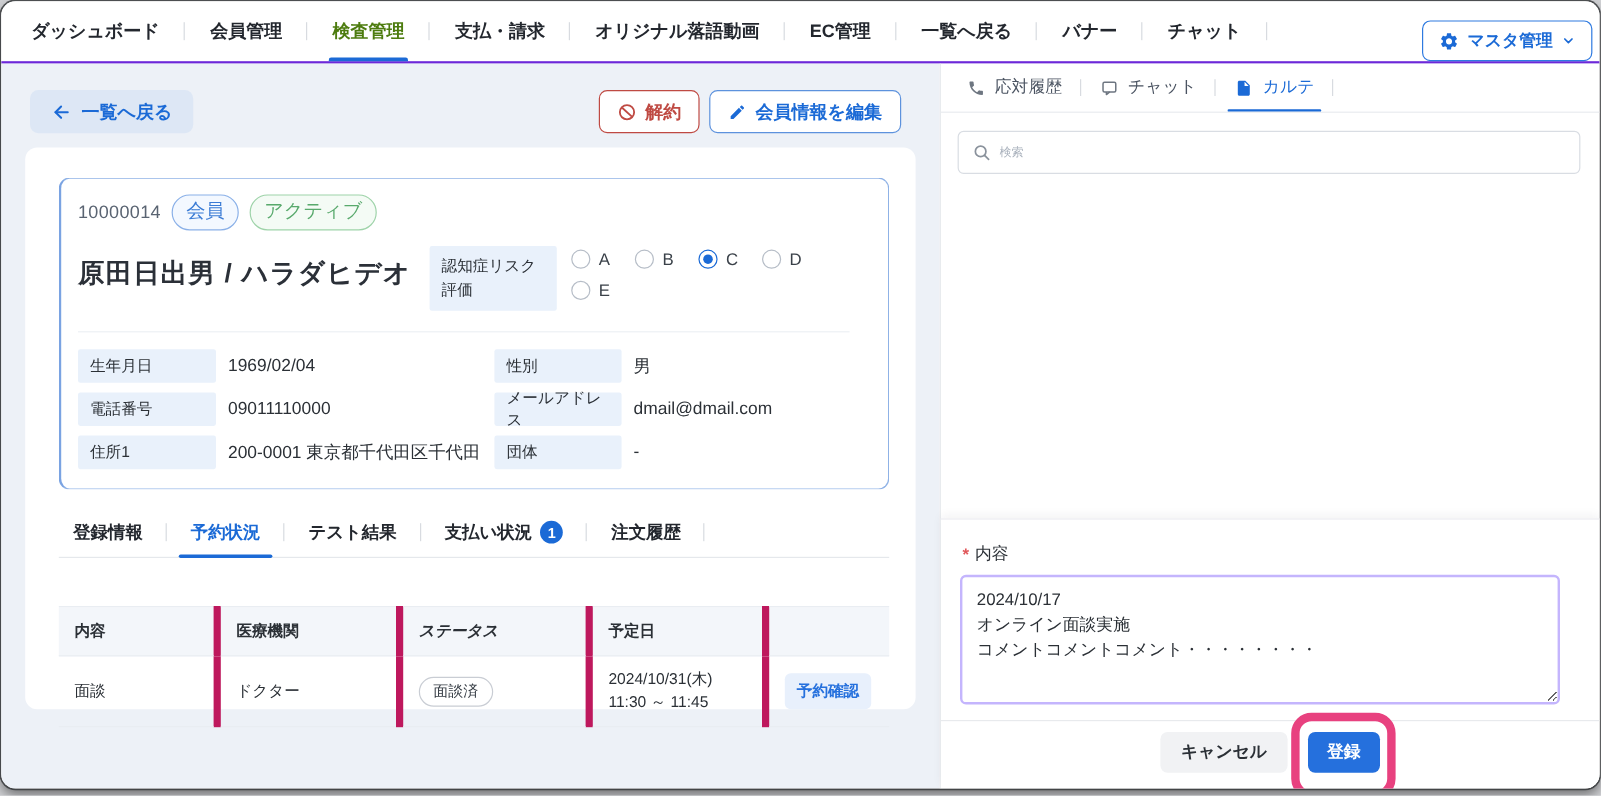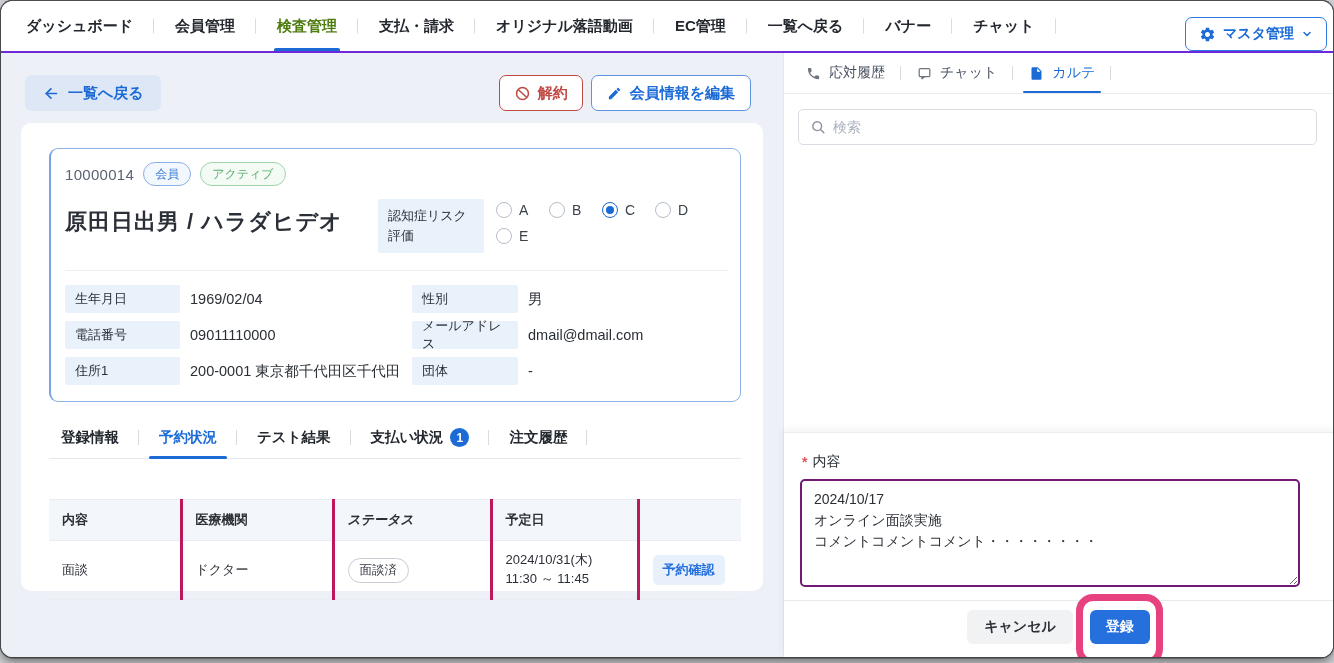--- a/index.html
+++ b/index.html
@@ -66,26 +66,26 @@
 
   
   .content-card {
     margin: 12px 20px 0 20px; height: 468px; background: #fff; border-radius: 10px;
     padding: 25px 24px 0 28px;
   }
 
   
   .member-card {
     border: 1px solid #8fb2e6; border-left: 2.5px solid #7aa3e2; border-radius: 9px;
-    padding: 13px 12px 16px 14px; width: 692px;
+    padding: 13px 32px 16px 14px; width: 692px;
   }
   .member-id-row { display: flex; align-items: center; gap: 9px; }
   .member-id { font-size: 15px; color: #5a6472; letter-spacing: .3px; }
   .pill {
-    font-size: 12px; padding: 2px 11px; border-radius: 999px; line-height: 1.5; font-weight: 400;
+    font-size: 16px; padding: 2px 11px; border-radius: 999px; line-height: 1.5; font-weight: 400;
   }
   .pill-member { color: #3a7bd5; border: 1px solid #8ab0e8; background: #f3f8ff; }
   .pill-active { color: #58a96c; border: 1px solid #9ed3a9; background: #f4fbf5; }
 
   .member-name-row { display: flex; margin-top: 13px; align-items: flex-start; }
   .member-name { font-size: 22px; font-weight: 700; color: #2b3038; margin: 8px 0 0 0; flex: 1; letter-spacing: 1px; }
   .risk-label {
     width: 106px; background: #e9f1fb; padding: 7px 10px; font-size: 13px; line-height: 1.55;
     color: #2b3036; border-radius: 2px;
   }
@@ -130,21 +130,21 @@
     font-size: 12px; font-weight: 700; display: inline-flex; align-items: center; justify-content: center;
   }
 
   
   .res-table { width: 692px; margin-top: 40px; border-collapse: collapse; table-layout: fixed; }
   .res-table th {
     background: #f3f6fa; text-align: left; font-weight: 600; font-size: 13px; color: #2b3036;
     padding: 11px 13px; border-top: 1px solid #e9edf2; border-bottom: 1px solid #e9edf2;
   }
   .res-table td { padding: 10px 13px; font-size: 13px; color: #2b3036; border-bottom: 1px solid #e9edf2; }
-  .res-table th + th, .res-table td + td { border-left: 3px solid #be185d; }
+  .res-table th + th, .res-table td + td { border-left: 6px solid #be185d; }
   .col-content { width: 132px; } .col-inst { width: 152px; } .col-status { width: 158px; font-style: italic; }
   .col-date { width: 147px; } .col-action { width: 103px; }
   .status-pill {
     display: inline-block; border: 1px solid #c9cdd4; border-radius: 999px; padding: 3px 11px;
     font-size: 12.5px; color: #333a42; background: #fff;
   }
   .action-link {
     display: inline-block; background: #e8f0fc; color: #2570dd; font-size: 13px; font-weight: 700;
     padding: 6px 10px; border-radius: 5px; cursor: pointer; border: none; font-family: inherit;
   }
@@ -170,34 +170,34 @@
   }
 
   .panel-search-wrap { padding: 15px 16px 0 14px; }
   .panel-search {
     position: relative; height: 36px; border: 1px solid #d9dde3; border-radius: 5px; background: #fff;
     display: flex; align-items: center;
   }
   .panel-search svg { position: absolute; left: 11px; color: #8a929c; }
   .panel-search input {
     width: 100%; height: 100%; border: none; outline: none; background: transparent;
-    padding: 0 12px 0 34px; font-size: 14px; color: #2b3036; font-family: inherit;
+    padding: 0 12px 0 34px; font-size: 10px; color: #2b3036; font-family: inherit;
   }
   .panel-search input::placeholder { color: #aab2bd; }
 
   .panel-body { flex: 1; }
 
   .panel-form {
     background: #fff; border-top: 1px solid #ececf0; box-shadow: 0 -3px 8px rgba(30,41,59,.06);
     padding: 18px 16px 0 16px;
   }
   .form-label { display: flex; align-items: center; gap: 5px; font-size: 14px; margin: 2px 0 8px 2px; }
   .required-mark { color: #e0575a; font-size: 14px; font-weight: 700; }
   .note-input {
-    width: 500px; height: 108px; border: 2px solid #701a75; border-radius: 5px;
+    width: 500px; height: 108px; border: 2px solid #c4b5fd; border-radius: 5px;
     padding: 8px 12px; font-size: 14px; line-height: 1.5; color: #2b3036; outline: none;
     resize: vertical; font-family: inherit; display: block;
   }
   .form-footer {
     margin: 13px -16px 0 -16px; border-top: 1px solid #e8eaed; padding: 9px 0 13px 0;
     display: flex; justify-content: center; align-items: center; gap: 17px; position: relative;
   }
   .cancel-btn {
     height: 34px; padding: 0 17px; background: #f1f2f4; border: none; border-radius: 6px;
     font-size: 14px; font-weight: 600; color: #2b3036; cursor: pointer; font-family: inherit;

